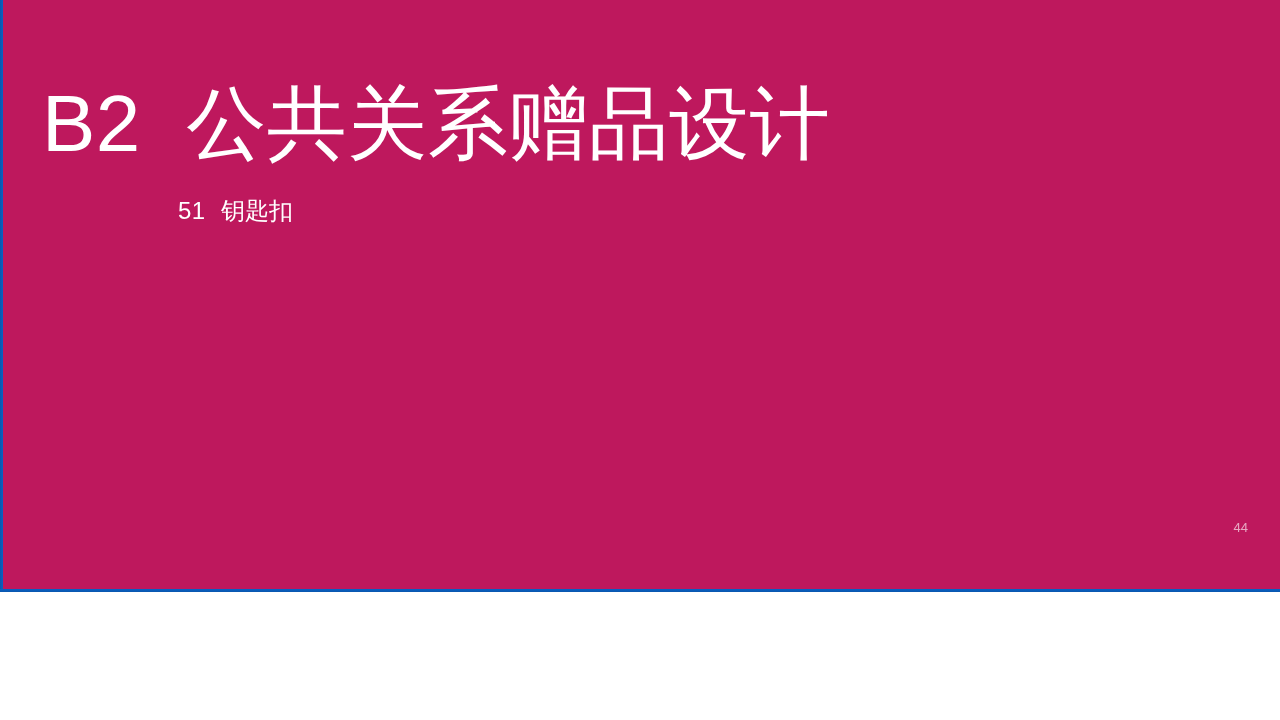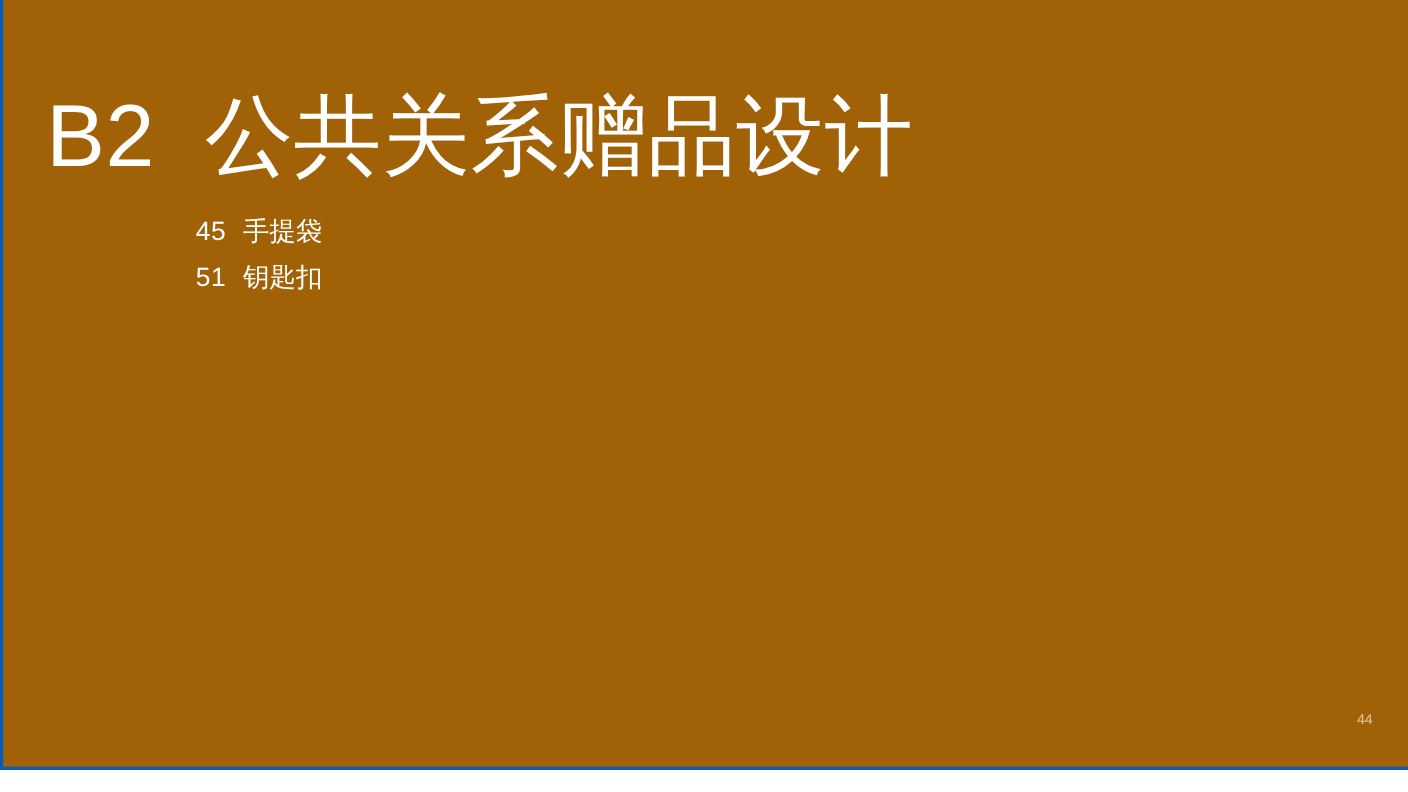--- a/index.html
+++ b/index.html
@@ -9,22 +9,22 @@
   body {
     width: 1280px;
     height: 720px;
     overflow: hidden;
     font-family: "Liberation Sans", "DejaVu Sans", sans-serif;
   }
 
   #slide {
     position: relative;
     width: 1280px;
-    height: 700px;
-    background: #a16207;
+    height: 592px;
+    background: #be185d;
     box-sizing: border-box;
     overflow: hidden;
   }
 
   
   #slide::before {
     content: "";
     position: absolute;
     left: 0; top: 0;
     width: 3px; height: 100%;
@@ -77,40 +77,36 @@
     letter-spacing: 0.5px;
   }
 
   #content-list .item-label {
     margin-left: 11px;
   }
 
   #page-number {
     position: absolute;
     right: 32px;
-    bottom: 40px;
+    bottom: 58px;
     color: rgba(255, 255, 255, 0.62);
     font-size: 13px;
     line-height: 13px;
     font-weight: 400;
   }
 </style>
 </head>
 <body>
 
 <div id="slide">
 
   <h1 id="slide-title">B2  公共关系赠品设计</h1>
 
   <ul id="content-list">
 
-    <li class="list-item">
-      <span class="item-number">45</span>
-      <span class="item-label">手提袋</span>
-    </li>
 
 
 
     <li class="list-item">
       <span class="item-number">51</span>
       <span class="item-label">钥匙扣</span>
     </li>
 
   </ul>
 

